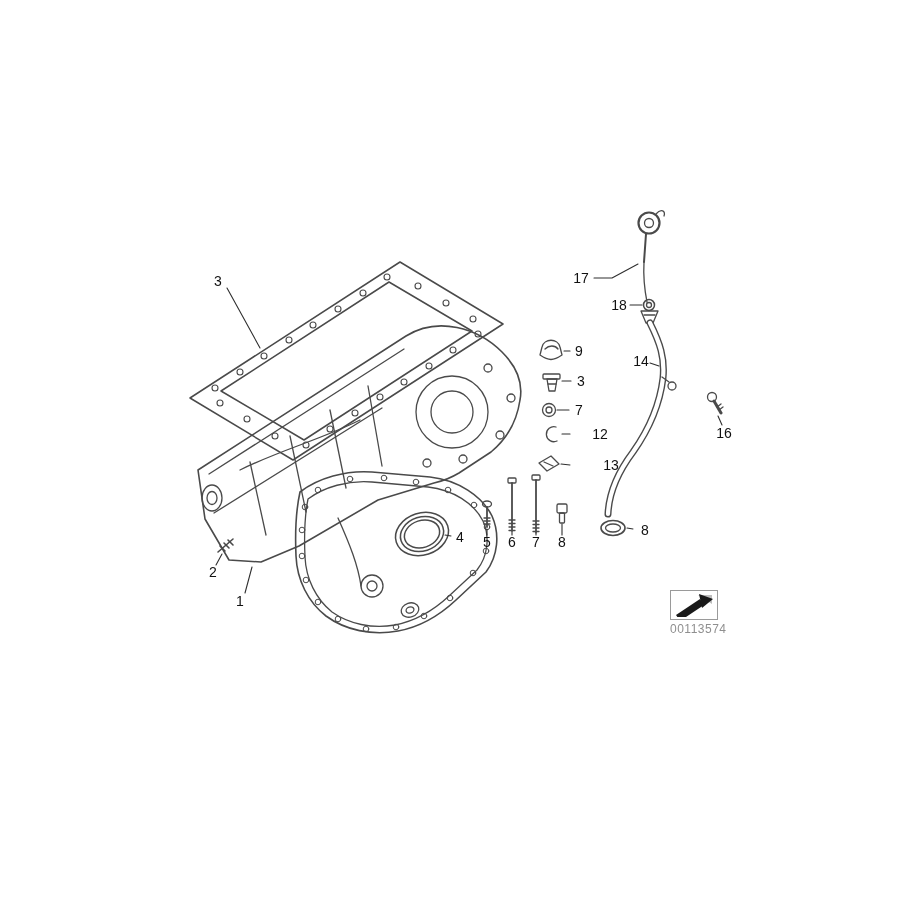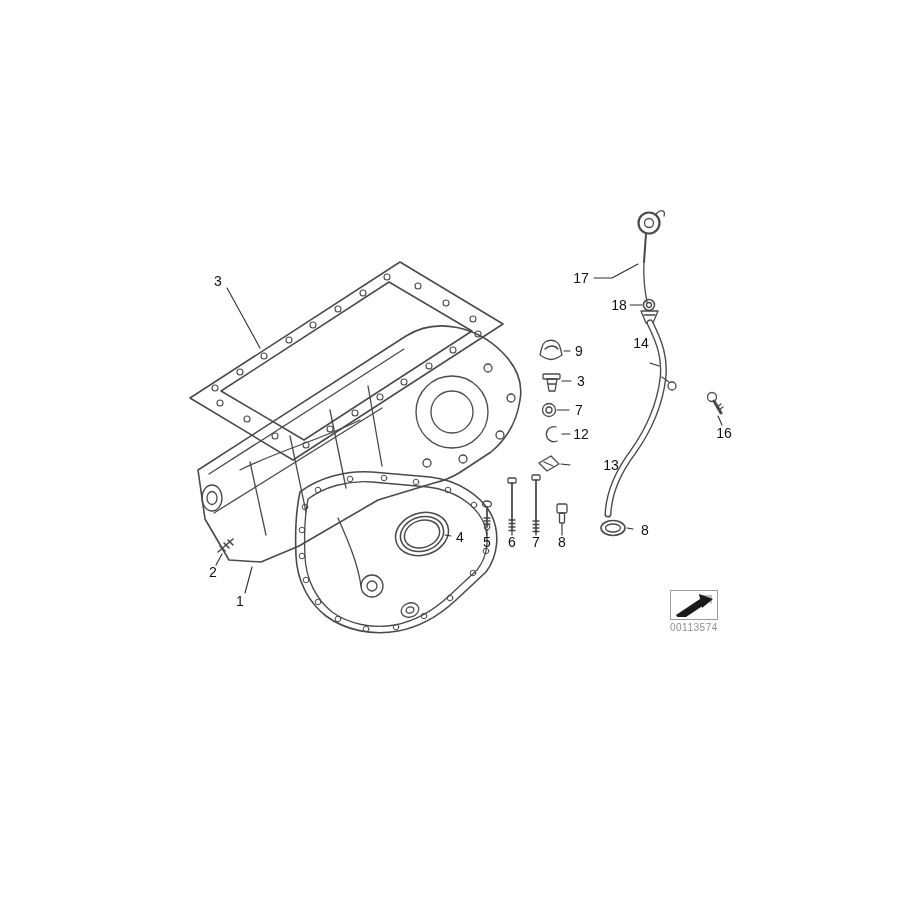--- a/index.html
+++ b/index.html
@@ -14,22 +14,22 @@
     user-select:none;white-space:nowrap;
   }
   .stamp{
     position:absolute;left:670px;top:590px;width:48px;
   }
   .stamp-box{
     width:46px;height:28px;border:1px solid #9a9a9a;background:#fff;
     display:flex;align-items:center;justify-content:center;
   }
   .stamp-id{
-    margin-top:2px;width:48px;text-align:left;
-    font-size:10px;letter-spacing:.5px;color:#8f8f8f;
+    margin-top:2px;width:48px;text-align:right;
+    font-size:12px;letter-spacing:.5px;color:#8f8f8f;
   }
 </style>
 </head>
 <body>
 
 <div class="stage">
 
   <svg class="art" viewBox="0 0 900 900" fill="none" stroke="#4a4a4a" stroke-width="1.3" stroke-linecap="round" stroke-linejoin="round">
 
     <g stroke-width="1.5">
@@ -227,23 +227,23 @@
   <span class="callout" style="left:213px;top:572px">2</span>
   <span class="callout" style="left:218px;top:281px">3</span>
   <span class="callout" style="left:460px;top:537px">4</span>
   <span class="callout" style="left:487px;top:542px">5</span>
   <span class="callout" style="left:512px;top:542px">6</span>
   <span class="callout" style="left:536px;top:542px">7</span>
   <span class="callout" style="left:562px;top:542px">8</span>
   <span class="callout" style="left:579px;top:351px">9</span>
   <span class="callout" style="left:581px;top:381px">3</span>
   <span class="callout" style="left:579px;top:410px">7</span>
-  <span class="callout" style="left:581px;top:434px">12</span>
+  <span class="callout" style="left:600px;top:434px">12</span>
   <span class="callout" style="left:611px;top:465px">13</span>
-  <span class="callout" style="left:641px;top:343px">14</span>
+  <span class="callout" style="left:641px;top:361px">14</span>
   <span class="callout" style="left:645px;top:530px">8</span>
   <span class="callout" style="left:724px;top:433px">16</span>
   <span class="callout" style="left:581px;top:278px">17</span>
   <span class="callout" style="left:619px;top:305px">18</span>
 
   <div class="stamp">
     <div class="stamp-box">
       <svg width="40" height="24" viewBox="0 0 40 24">
         <polygon points="24,2 38,2 38,11" fill="#bdbdbd"></polygon>
         <polygon points="2,22 26,6 30,12 6,28" fill="#1a1a1a"></polygon>

